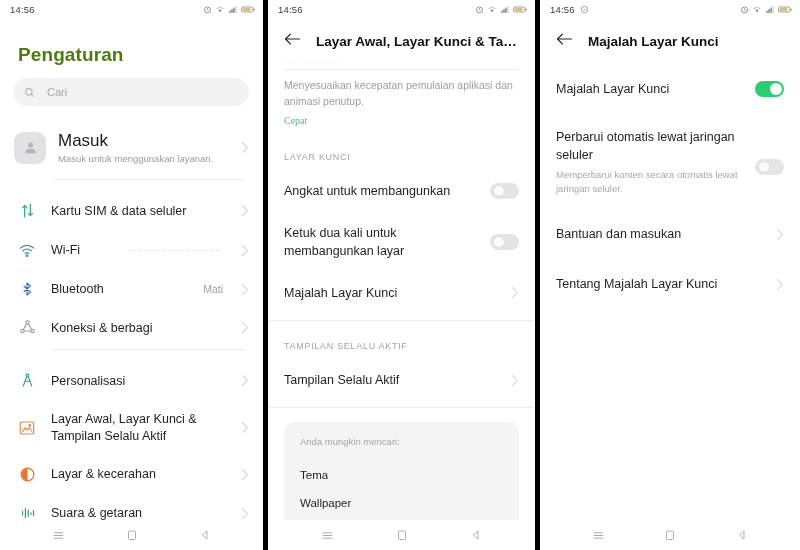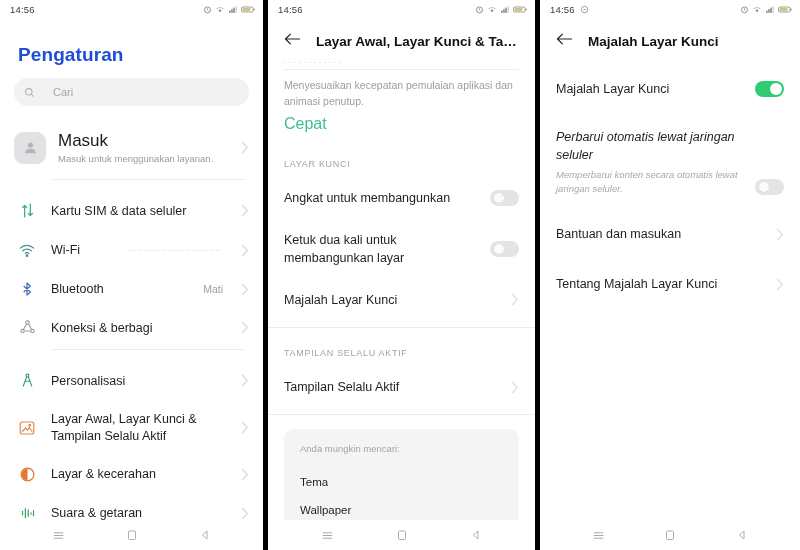--- a/index.html
+++ b/index.html
@@ -39,34 +39,34 @@
   .sb-left { display: flex; align-items: center; gap: 5px; }
   .sb-right { display: flex; align-items: center; gap: 3px; }
   .sb-ico { display: block; opacity: .78; }
 
   
   .scroll { flex: 1 1 auto; overflow: hidden; position: relative; }
 
   .page-title {
     font-size: 19px;
     font-weight: bold;
-    color: #1d4ed8;
+    color: #4d7c0f;
     padding: 26px 18px 12px 18px;
     letter-spacing: .1px;
   }
 
   .searchbar {
     margin: 0 14px 14px 14px;
     height: 28px;
     background: #f2f2f3;
     border-radius: 14px;
     display: flex;
     align-items: center;
     padding: 0 10px;
-    gap: 18px;
+    gap: 12px;
   }
   .searchbar span.ph { font-size: 11px; color: #a7a7ab; }
 
   
   .acct-row {
     display: flex;
     align-items: center;
     padding: 10px 14px 12px 14px;
     gap: 12px;
   }
@@ -119,21 +119,21 @@
     text-overflow: ellipsis;
   }
   .back-arrow { flex: 0 0 auto; }
 
   .cut-row { height: 8px; margin: 0 16px; border-bottom: 1px solid #ededef;
              background-image: repeating-linear-gradient(to right,#e9e9eb 0 2px,transparent 2px 5px);
              background-size: 60px 1px; background-repeat: no-repeat; background-position: 0 0; }
 
   .desc-block { padding: 8px 16px 12px 16px; }
   .desc-text { font-size: 10.5px; color: #9d9da1; line-height: 1.5; }
-  .desc-accent { font-size: 16px; color: #3ec08e; margin-top: 5px; }
+  .desc-accent { font-size: 10px; color: #3ec08e; margin-top: 5px; font-family: Liberation Serif, serif; }
 
   .sec-head {
     font-size: 9px;
     color: #a3a3a7;
     letter-spacing: .7px;
     padding: 14px 16px 8px 16px;
     text-transform: uppercase;
   }
 
   .drow {
@@ -539,21 +539,21 @@
 
     <div class="scroll">
 
       <div class="drow" style="padding-top:18px;padding-bottom:16px;">
         <span class="dlabel">Majalah Layar Kunci</span>
         <span class="toggle on">
             <span class="knob"></span>
           </span>
       </div>
 
-      <div class="drow" style="align-items:flex-end;padding-top:14px;font-style:italic;">
+      <div class="drow" style="align-items:center;padding-top:14px;">
         <span style="flex:1 1 auto;">
           <span class="dlabel" style="display:block;">Perbarui otomatis lewat jaringan seluler</span>
           <span class="dsub" style="display:block;">Memperbarui konten secara otomatis lewat jaringan seluler.</span>
         </span>
         <span class="toggle off" style="margin-top:11px;">
             <span class="knob"></span>
           </span>
       </div>
 
       <div class="drow" style="padding-top:18px;padding-bottom:18px;">

